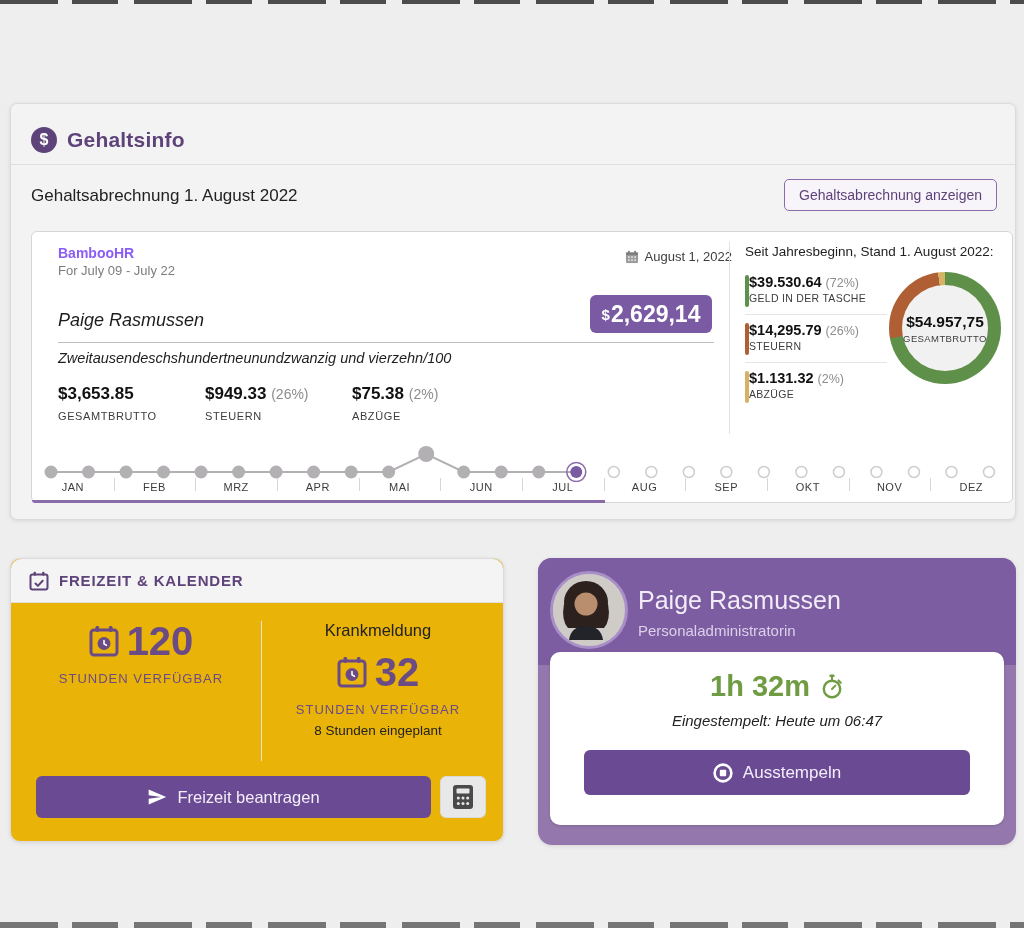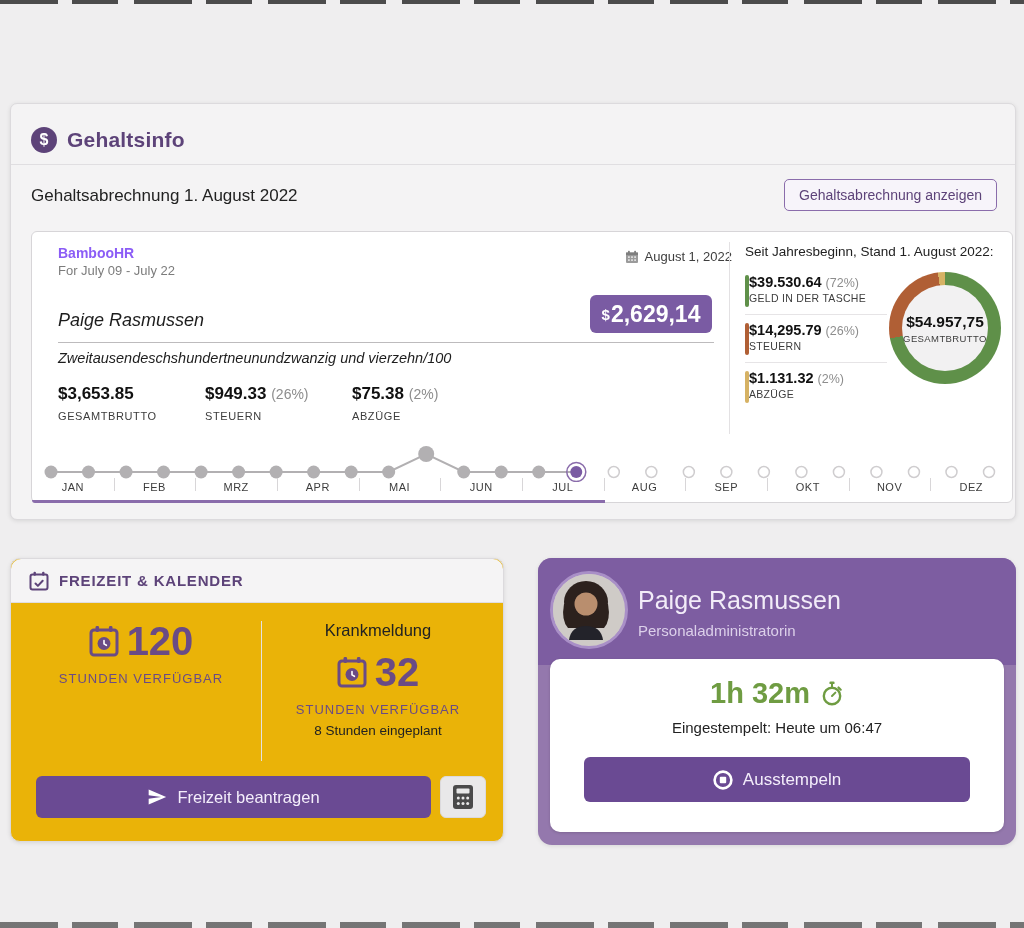--- a/index.html
+++ b/index.html
@@ -88,25 +88,25 @@
   .calc-btn{position:absolute;right:17px;top:217px;width:46px;height:42px;background:#e9e8e9;border:1px solid #dcdadd;
             border-radius:6px;cursor:pointer;display:flex;align-items:center;justify-content:center;}
 
   
   .employee{left:538px;top:558px;width:478px;height:287px;background:#9478ad;border:none;border-radius:14px;}
   .emp-header{position:absolute;left:0;top:0;width:100%;height:107px;background:#7d5da1;border-radius:14px 14px 0 0;}
   .avatar{position:absolute;left:12px;top:13px;width:72px;height:72px;border-radius:50%;border:3px solid #a98fc7;
           overflow:hidden;background:#cfcbc7;}
   .emp-name{position:absolute;left:100px;top:28px;font-size:25px;color:#f2ecf8;}
   .emp-role{position:absolute;left:100px;top:64px;font-size:15px;color:#dcd0ea;}
-  .emp-body{position:absolute;left:12px;top:101px;width:454px;height:173px;background:#fff;border-radius:10px;
+  .emp-body{position:absolute;left:12px;top:94px;width:454px;height:173px;background:#fff;border-radius:10px;
             box-shadow:0 1px 3px rgba(0,0,0,.15);}
   .elapsed{position:absolute;left:0;top:18px;width:100%;text-align:center;font-size:29px;font-weight:bold;color:#6f9c42;
            display:flex;align-items:center;justify-content:center;gap:10px;}
-  .clockin{position:absolute;left:0;top:60px;width:100%;text-align:center;font-size:15px;color:#222;}
+  .clockin{position:absolute;left:0;top:60px;width:100%;text-align:center;font-size:15px;color:#222;font-style:italic;}
   .clockout-btn{position:absolute;left:34px;top:98px;width:386px;height:45px;background:#6a4a93;border:none;border-radius:6px;
                 color:#f4eefb;font-size:17px;font-family:inherit;cursor:pointer;
                 display:flex;align-items:center;justify-content:center;gap:10px;}
 
   svg{display:block;}
 </style>
 </head>
 <body>
 
 <div class="stage">

